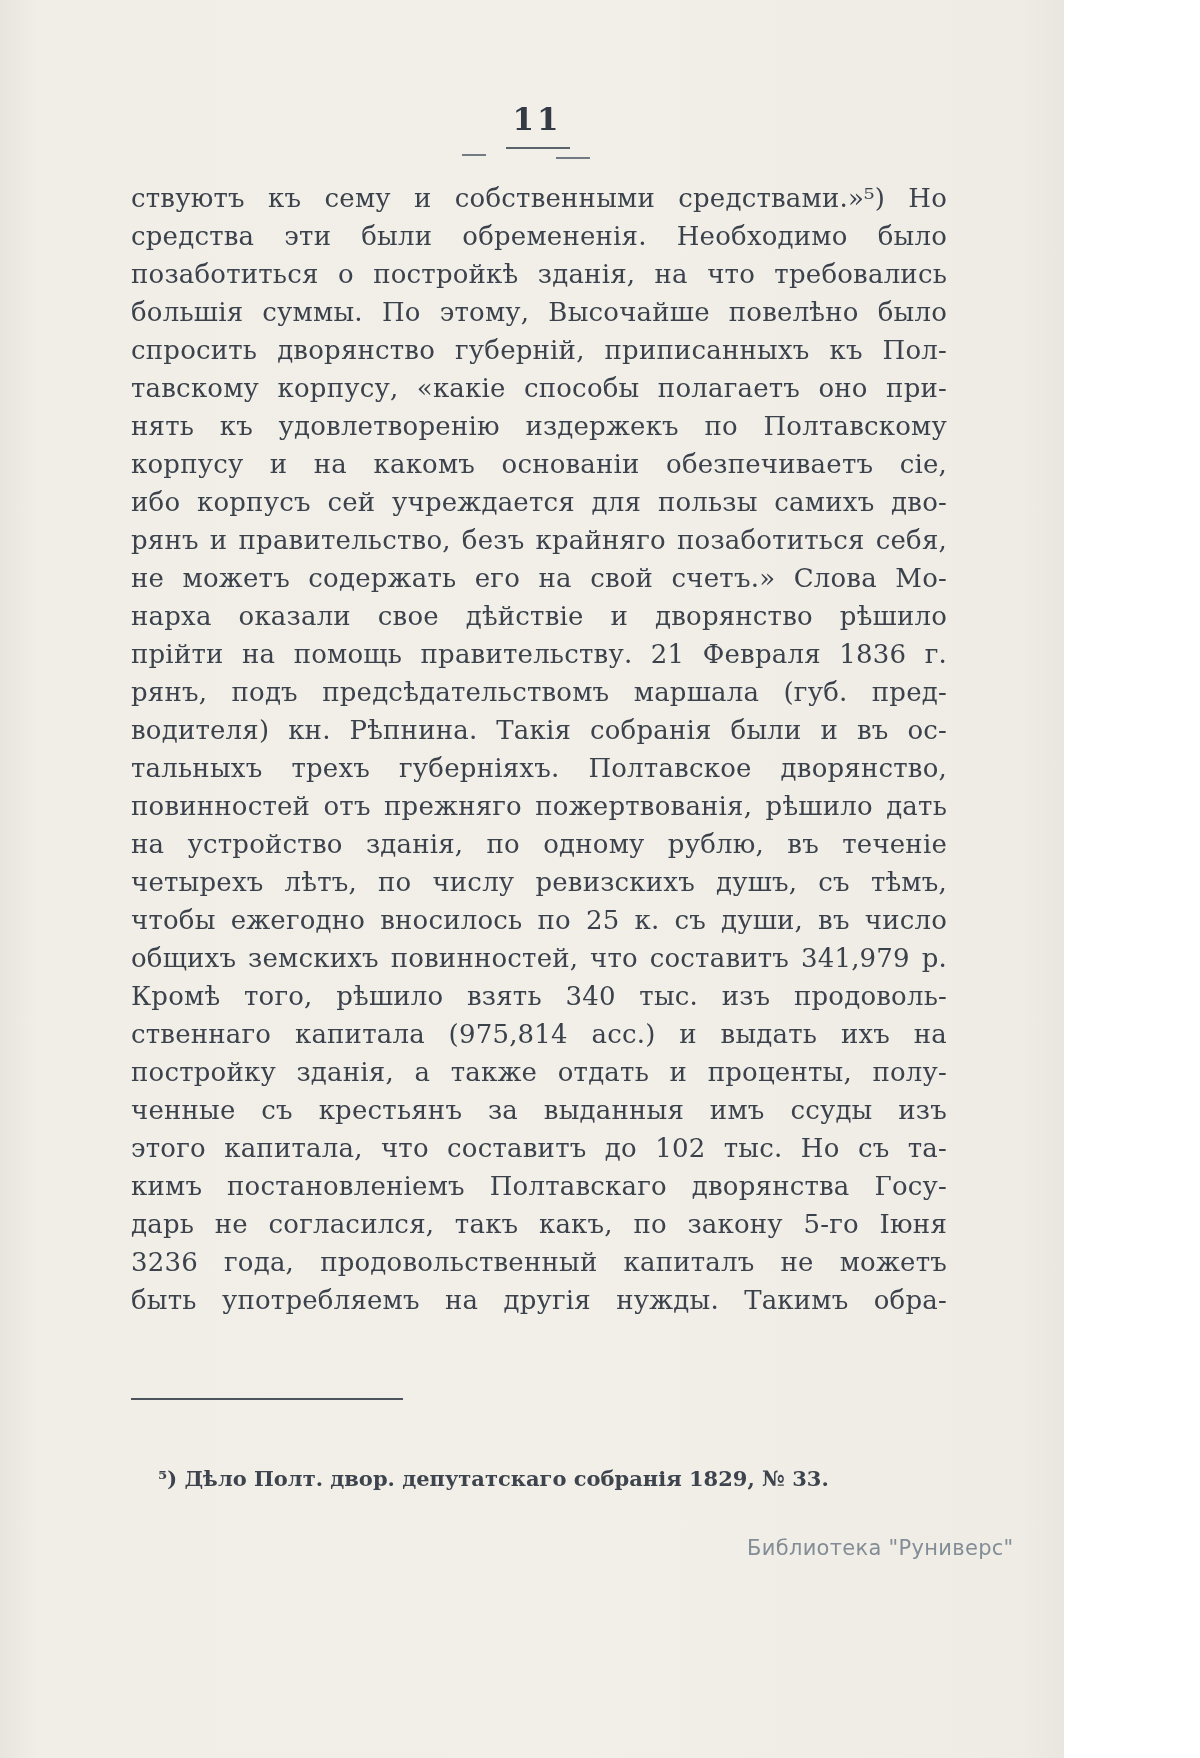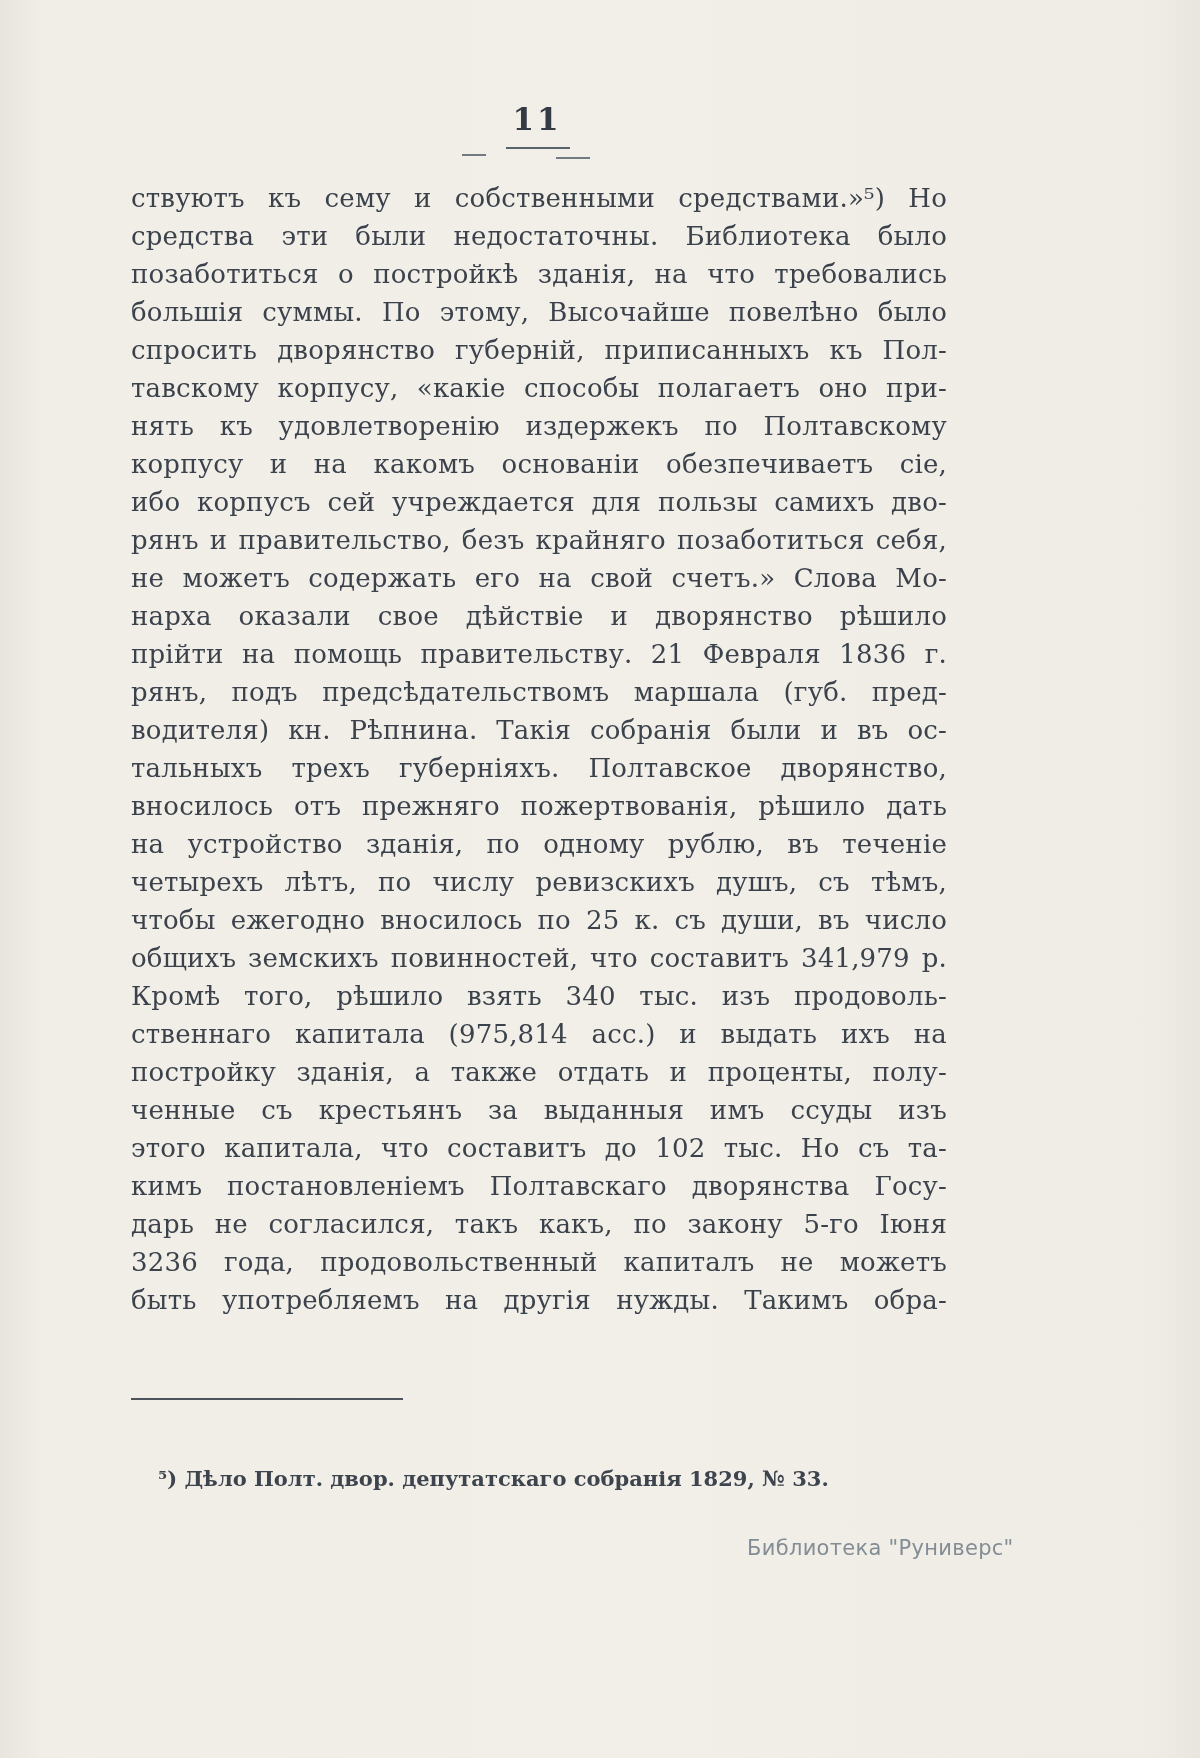--- a/index.html
+++ b/index.html
@@ -1,18 +1,18 @@
 <!DOCTYPE html>
 <html><head>
 <meta charset="utf-8">
 <style>
   html, body { margin: 0; padding: 0; }
   .page {
     position: relative;
-    width: 1200px;
+    width: 1064px;
     height: 1758px;
     background: linear-gradient(90deg, #e8e5df 0%, #f1eee8 3.5%, #f2efe9 55%, #efece6 96%, #e9e6e0 100%);
     font-family: "DejaVu Serif", serif;
     color: #3b424b;
     overflow: hidden;
   }
   .page-number {
     position: absolute;
     top: 101px;
     left: 437px;
@@ -75,36 +75,36 @@
 <body>
 
 <div class="page">
   <div class="page-number">11</div>
   <div class="rule rule-main"></div>
   <div class="rule rule-left"></div>
   <div class="rule rule-right"></div>
 
   <div class="body-text" id="body-text">
       <div class="line">ствуютъ къ сему и собственными средствами.»⁵) Но</div>
-      <div class="line">средства эти были недостаточны. Библиотека было</div>
+      <div class="line">средства эти были обремененія. Необходимо было</div>
       <div class="line">позаботиться о постройкѣ зданія, на что требовались</div>
       <div class="line">большія суммы. По этому, Высочайше повелѣно было</div>
       <div class="line">спросить дворянство губерній, приписанныхъ къ Пол-</div>
       <div class="line">тавскому корпусу, «какіе способы полагаетъ оно при-</div>
       <div class="line">нять къ удовлетворенію издержекъ по Полтавскому</div>
       <div class="line">корпусу и на какомъ основаніи обезпечиваетъ сіе,</div>
       <div class="line">ибо корпусъ сей учреждается для пользы самихъ дво-</div>
       <div class="line">рянъ и правительство, безъ крайняго позаботиться себя,</div>
       <div class="line">не можетъ содержать его на свой счетъ.» Слова Мо-</div>
       <div class="line">нарха оказали свое дѣйствіе и дворянство рѣшило</div>
       <div class="line">прійти на помощь правительству. 21 Февраля 1836 г.</div>
       <div class="line">рянъ, подъ предсѣдательствомъ маршала (губ. пред-</div>
       <div class="line">водителя) кн. Рѣпнина. Такія собранія были и въ ос-</div>
       <div class="line">тальныхъ трехъ губерніяхъ. Полтавское дворянство,</div>
-      <div class="line">вносилось отъ прежняго пожертвованія, рѣшило дать</div>
+      <div class="line">повинностей отъ прежняго пожертвованія, рѣшило дать</div>
       <div class="line">на устройство зданія, по одному рублю, въ теченіе</div>
       <div class="line">четырехъ лѣтъ, по числу ревизскихъ душъ, съ тѣмъ,</div>
       <div class="line">чтобы ежегодно вносилось по 25 к. съ души, въ число</div>
       <div class="line">общихъ земскихъ повинностей, что составитъ 341,979 р.</div>
       <div class="line">Кромѣ того, рѣшило взять 340 тыс. изъ продоволь-</div>
       <div class="line">ственнаго капитала (975,814 асс.) и выдать ихъ на</div>
       <div class="line">постройку зданія, а также отдать и проценты, полу-</div>
       <div class="line">ченные съ крестьянъ за выданныя имъ ссуды изъ</div>
       <div class="line">этого капитала, что составитъ до 102 тыс. Но съ та-</div>
       <div class="line">кимъ постановленіемъ Полтавскаго дворянства Госу-</div>

